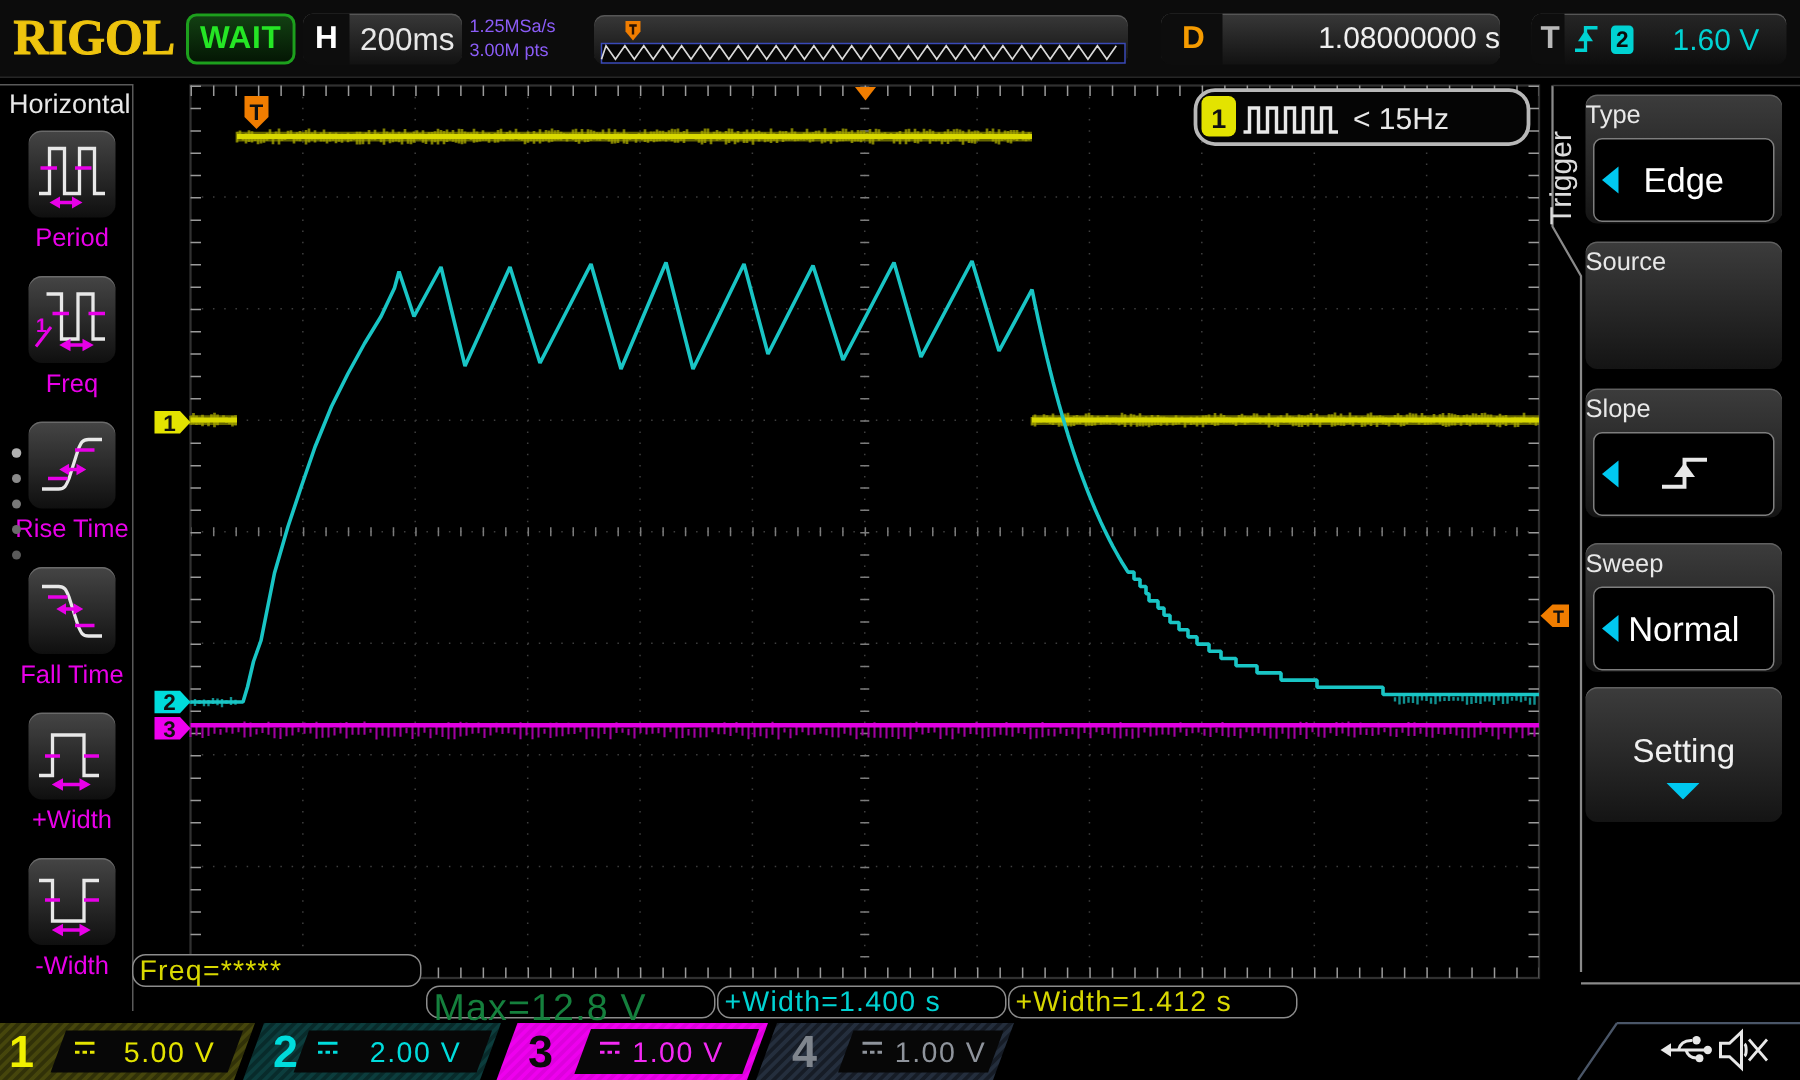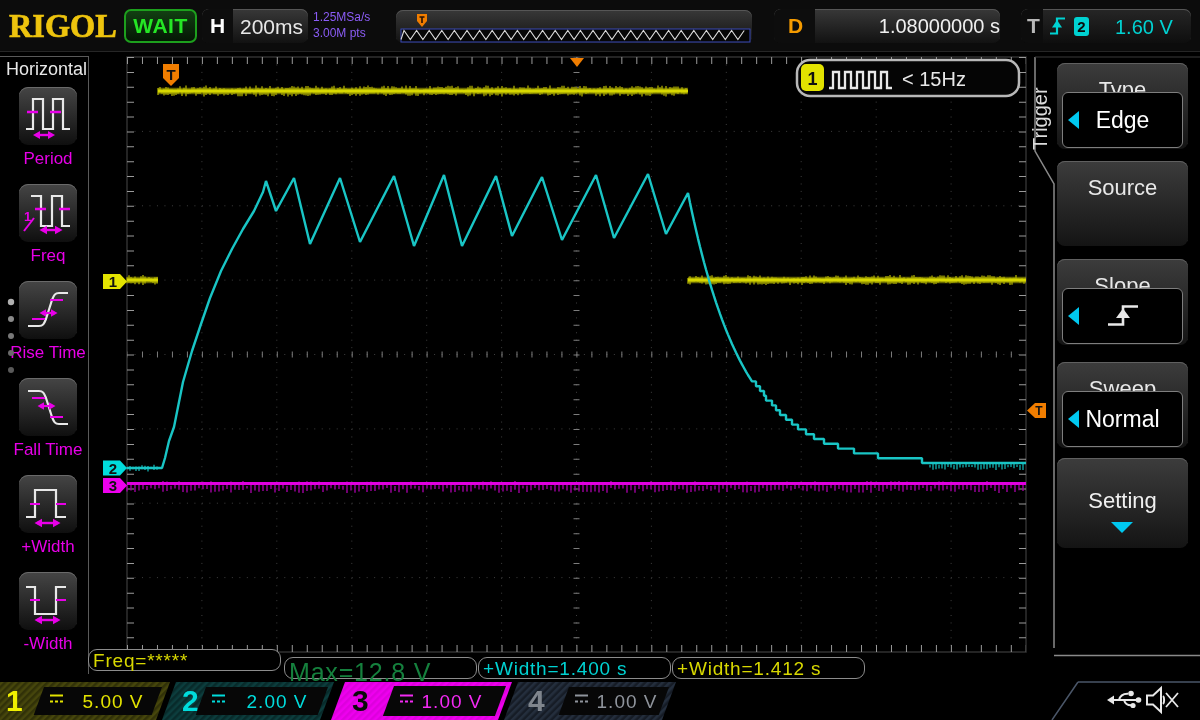--- a/index.html
+++ b/index.html
@@ -1,19 +1,19 @@
 <!DOCTYPE html>
 <html><head><meta charset="utf-8"><style>
 *{margin:0;padding:0;box-sizing:content-box}
 body{width:1200px;height:720px;background:#000;overflow:hidden;position:relative;font-family:"Liberation Sans",sans-serif;-webkit-font-smoothing:antialiased}
 .tbtn{position:absolute;top:9px;height:34px;border-radius:7px;background:linear-gradient(#383838,#121212);box-shadow:inset 0 1px 0 #565656}
 .sbtn{position:absolute;left:19px;width:58px;height:58px;border-radius:9px;background:linear-gradient(#454545,#0f0f0f);box-shadow:inset 0 1px 0 #6a6a6a}
 .slab{position:absolute;left:0;width:96px;text-align:center;font-size:17px;color:#e800e8}
 .mi{position:absolute;left:0;width:131px;border-radius:8px;background:linear-gradient(#3c3c3c,#141414);box-shadow:inset 0 1px 0 #606060}
-.milab{text-align:center;color:#e8e8e8;font-size:22px;padding-top:14px}
+.milab{text-align:left;color:#e8e8e8;font-size:17px;padding-top:4px}
 .mibox{position:absolute;left:5px;right:5px;top:29px;background:#000;border:1.5px solid #7e7e7e;border-radius:6px;text-align:center;color:#fff;font-size:23px;display:flex;align-items:center;justify-content:center}
 .mibox:before{content:"";position:absolute;left:5px;top:50%;margin-top:-9px;border-right:11px solid #00c8f0;border-top:9px solid transparent;border-bottom:9px solid transparent}
 </style></head><body>
 <div style="position:absolute;left:0;top:0;width:1200px;height:51px;background:#0c0c0c;border-bottom:1px solid #262626">
 <div style="position:absolute;left:9px;top:6px;font-family:'Liberation Serif',serif;font-weight:bold;font-size:38px;color:#eec40e;-webkit-text-stroke:0.8px #eec40e;transform:scale(0.85,0.88);transform-origin:0 0">RIGOL</div>
 <div style="position:absolute;left:124px;top:9px;width:73px;height:34px;border-radius:7px;border:2px solid #1da01d;background:linear-gradient(#123f12,#041704);box-sizing:border-box;text-align:center;line-height:29px;color:#25e625;font-weight:bold;font-size:21px;letter-spacing:0.5px">WAIT</div>
 <div class="tbtn" style="left:202px;width:106px">
 <div style="position:absolute;left:0;top:0;width:31px;height:34px;border-radius:7px 0 0 7px;background:#0d0d0d"></div>
 <span style="position:absolute;left:8px;top:5px;font-weight:bold;font-size:21px;color:#fff">H</span>
 <span style="position:absolute;left:38px;top:6px;font-size:21px;color:#e8e8e8">200ms</span>
@@ -183,21 +183,21 @@
 <div class="milab">Sweep</div>
 <div class="mibox" style="height:54px">Normal</div>
     </div>
 <div class="mi" style="top:458px;height:90px">
 <div style="text-align:center;color:#f0f0f0;font-size:22px;margin-top:30px">Setting</div>
 <svg width="22" height="11" style="position:absolute;left:54px;top:64px">
         <path d="M0 0h22l-11 11z" fill="#00c8f0"></path>
       </svg>
 </div>
 </div>
-<div style="position:absolute;left:88px;top:649px;width:193px;height:22px;border:1.5px solid #8c8c8c;border-radius:9px;box-sizing:border-box;background:#000">
+<div style="position:absolute;left:88px;top:636px;width:193px;height:22px;border:1.5px solid #8c8c8c;border-radius:9px;box-sizing:border-box;background:#000">
 <span style="position:absolute;left:4px;top:0px;font-size:19px;letter-spacing:0.8px;color:#d8d800;white-space:nowrap">Freq=*****</span>
   </div>
 <div style="position:absolute;left:284px;top:657px;width:193px;height:22px;border:1.5px solid #8c8c8c;border-radius:9px;box-sizing:border-box;background:#000">
 <span style="position:absolute;left:4px;top:0px;font-size:25px;letter-spacing:0.8px;color:#15803d;white-space:nowrap">Max=12.8 V</span>
   </div>
 <div style="position:absolute;left:478px;top:657px;width:193px;height:22px;border:1.5px solid #8c8c8c;border-radius:9px;box-sizing:border-box;background:#000">
 <span style="position:absolute;left:4px;top:0px;font-size:19px;letter-spacing:0.8px;color:#00d2d2;white-space:nowrap">+Width=1.400 s</span>
   </div>
 <div style="position:absolute;left:672px;top:657px;width:193px;height:22px;border:1.5px solid #8c8c8c;border-radius:9px;box-sizing:border-box;background:#000">
 <span style="position:absolute;left:4px;top:0px;font-size:19px;letter-spacing:0.8px;color:#d8d800;white-space:nowrap">+Width=1.412 s</span>

